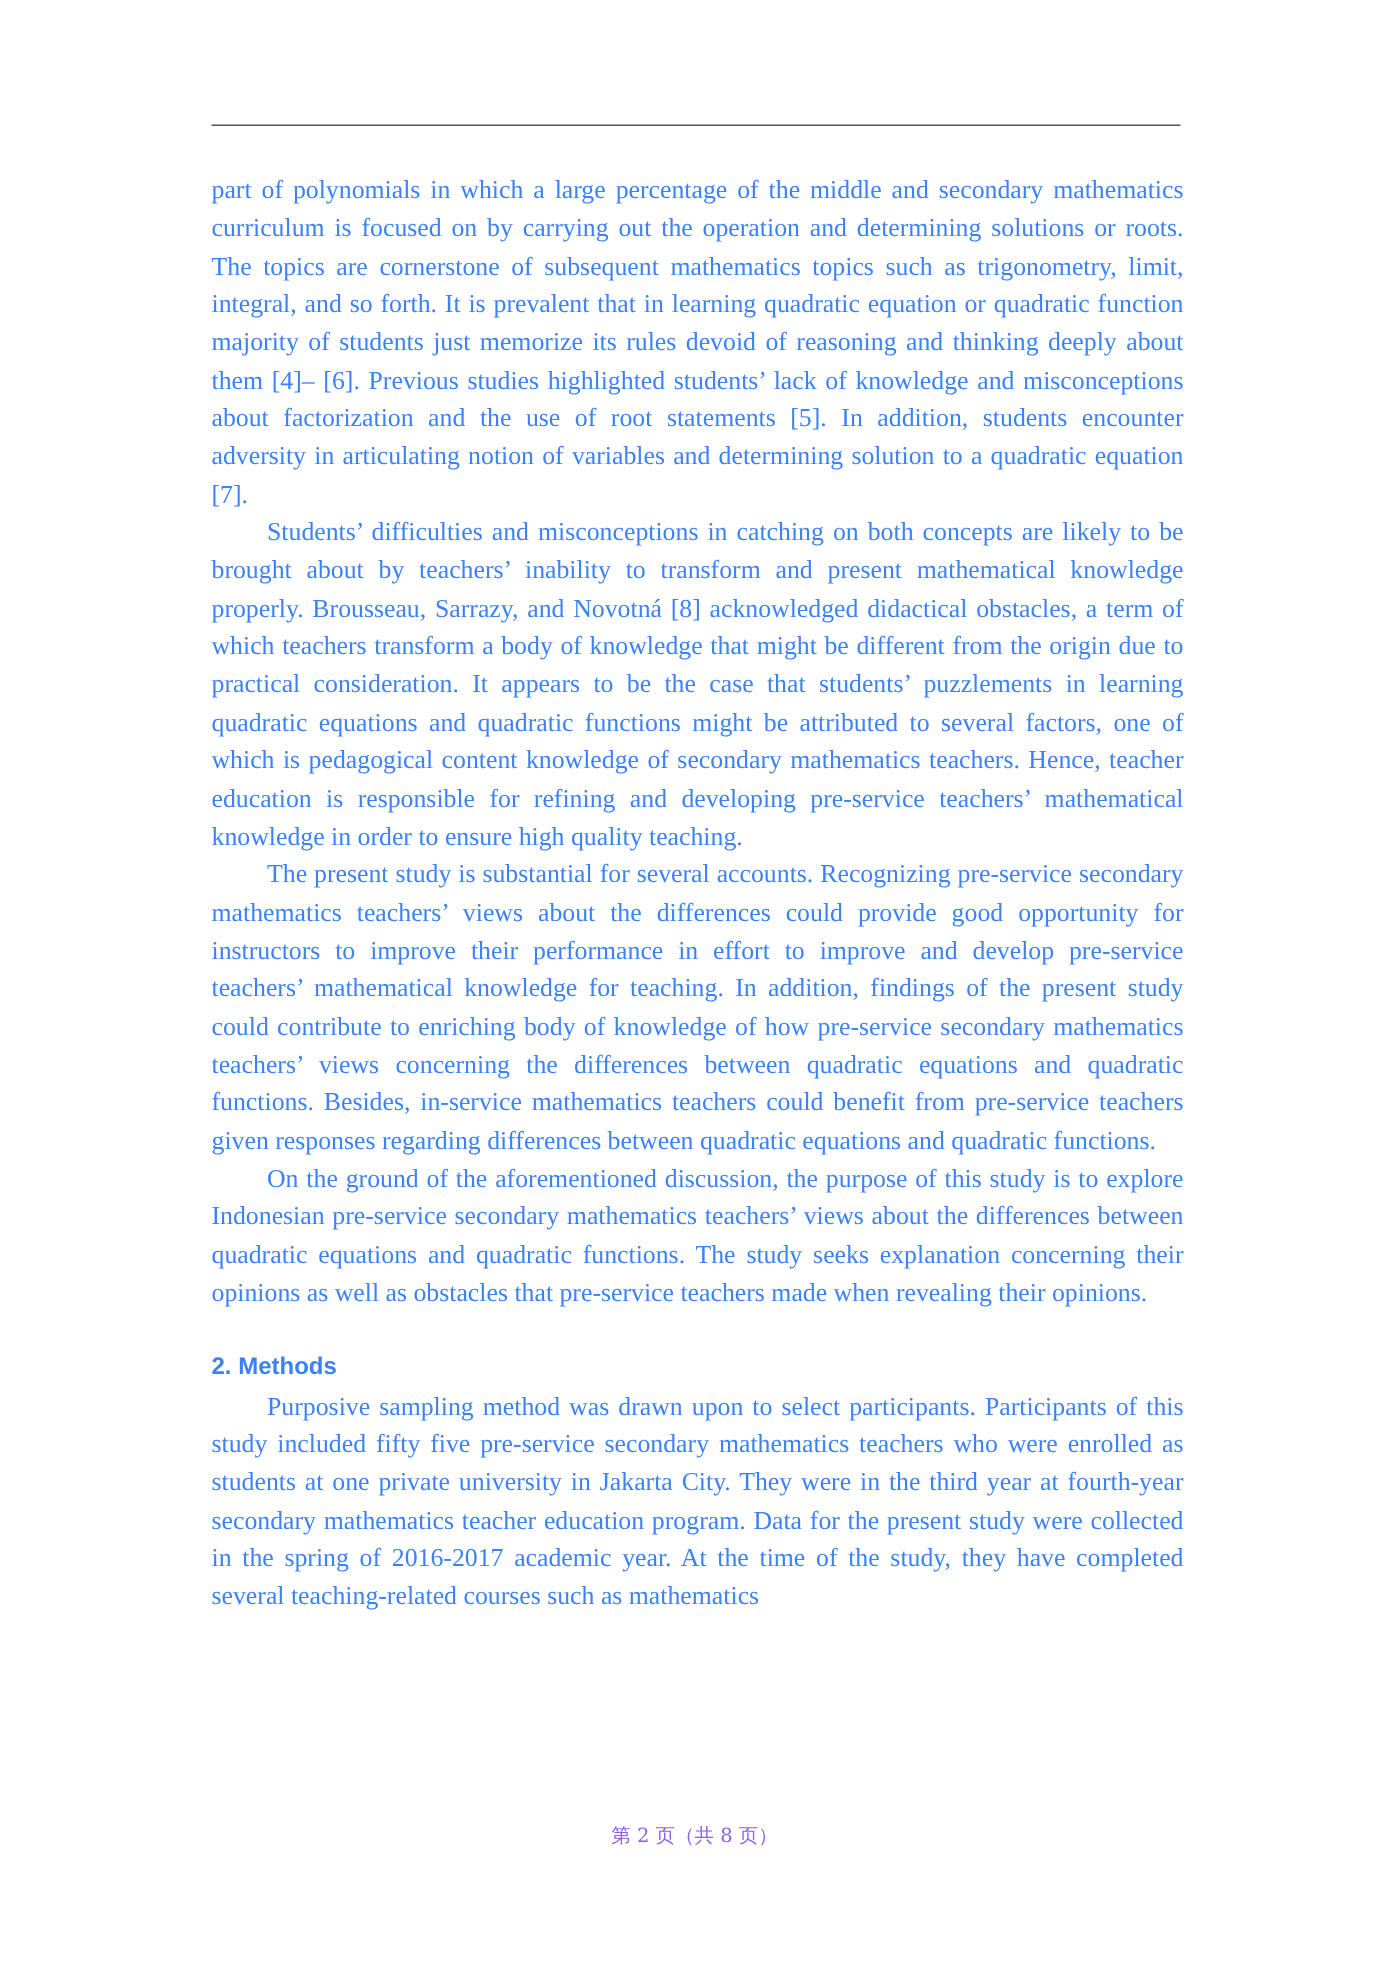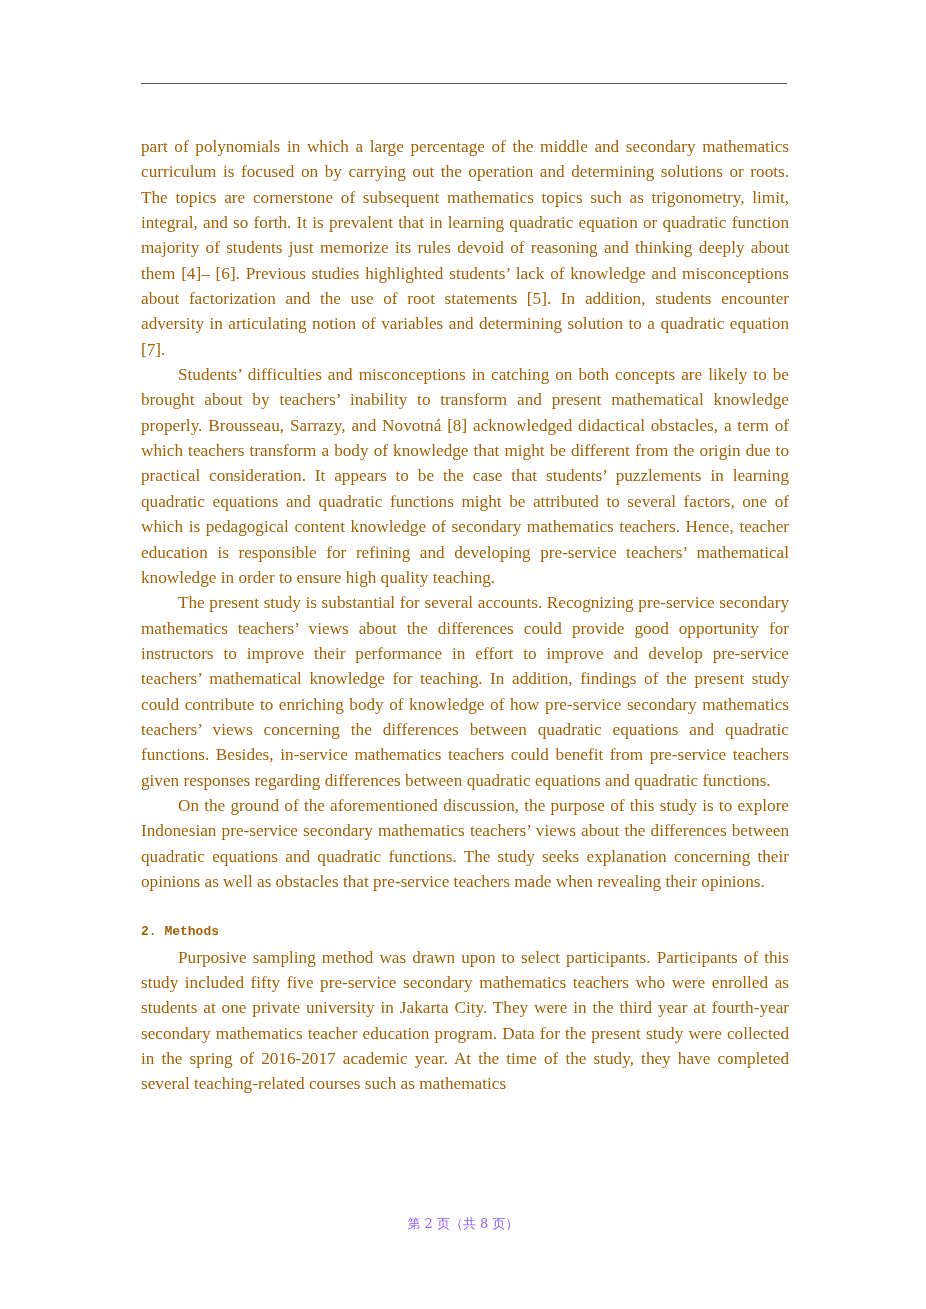--- a/index.html
+++ b/index.html
@@ -1,28 +1,27 @@
 <!DOCTYPE html>
 <html><head>
   <meta charset="utf-8">
   <style>
     html, body { margin: 0; padding: 0; background: #ffffff; }
     body { width: 926px; height: 1309px; position: relative; overflow: hidden; }
     .page { position: absolute; left: 0; top: 0; width: 926px; height: 1309px; background: #fff; }
     .header-rule { position: absolute; left: 141px; top: 83px; width: 646px; height: 0; border-top: 1.5px solid #555; }
     .body-text {
       position: absolute; left: 141px; top: 114px; width: 648px;
-      font-family: "Liberation Serif", serif; font-size: 17.2px; line-height: 25.35px; color: #a16207;
+      font-family: "Liberation Serif", serif; font-size: 17.2px; line-height: 25.35px; color: #3b82f6;
       text-align: justify;
-      margin-top: 20px;
     }
     .body-text p { margin: 0; }
     .body-text p.indent { text-indent: 37px; }
     .section-heading {
-      font-family: Liberation Mono, monospace; font-weight: bold; font-size: 13px;
+      font-family: Liberation Sans, sans-serif; font-weight: bold; font-size: 16px;
       margin: 25px 0 0 0; line-height: 25.35px;
     }
     .page-footer {
       position: absolute; left: 0; top: 1215px; width: 926px; text-align: center;
       font-family: "DejaVu Serif", serif; font-size: 13px; color: #8b5cf6;
     }
   </style>
 </head>
 <body>
 

